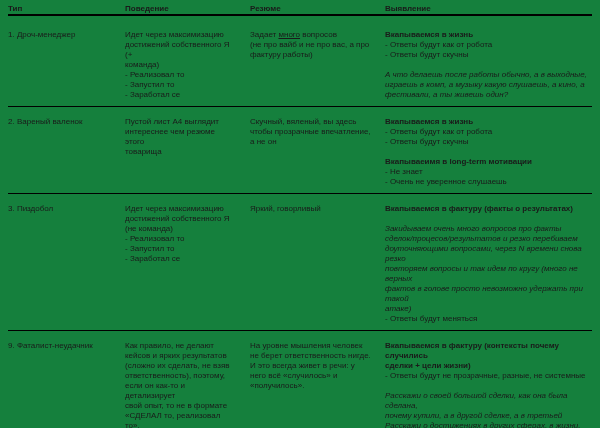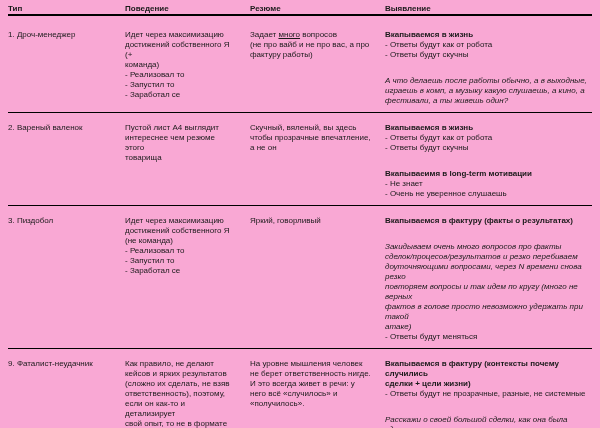--- a/index.html
+++ b/index.html
@@ -1,21 +1,21 @@
 <!DOCTYPE html>
 <html><head>
 <meta charset="utf-8">
 <style>
   * { margin: 0; padding: 0; box-sizing: border-box; }
   html, body { background: #ffffff; }
   .page {
     position: relative;
     width: 600px;
     height: 428px;
-    background: #f9a8d4;
+    background: #15803d;
     overflow: hidden;
     font-family: "Liberation Sans", "DejaVu Sans", sans-serif;
     font-size: 8px;
     line-height: 10px;
     color: #1a1a1a;
   }
   .table { margin: 0 8px 0 8px; width: 584px; }
   .hrow {
     display: grid;
     grid-template-columns: 117px 125px 135px 207px;
@@ -32,21 +32,21 @@
   .cell { padding: 10px 14px 6px 0; }
   .cell:last-child { padding-right: 2px; }
   .r1 .cell { padding-top: 14px; }
   .r1 { min-height: 78px; }
   .r2 { min-height: 74px; }
   .r3 { min-height: 89px; }
   .r4 { min-height: 88px; }
   .p { white-space: pre-line; }
   .b { font-weight: bold; }
   .i { font-style: italic; }
-  .gap { margin-top: 16px; }
+  .gap { margin-top: 10px; }
   .u { text-decoration: underline; text-align: center; }
 </style>
 </head>
 <body>
 
 <div class="page">
   <div class="table">
 
     <div class="hrow">
       <div class="hcell">Тип</div>

